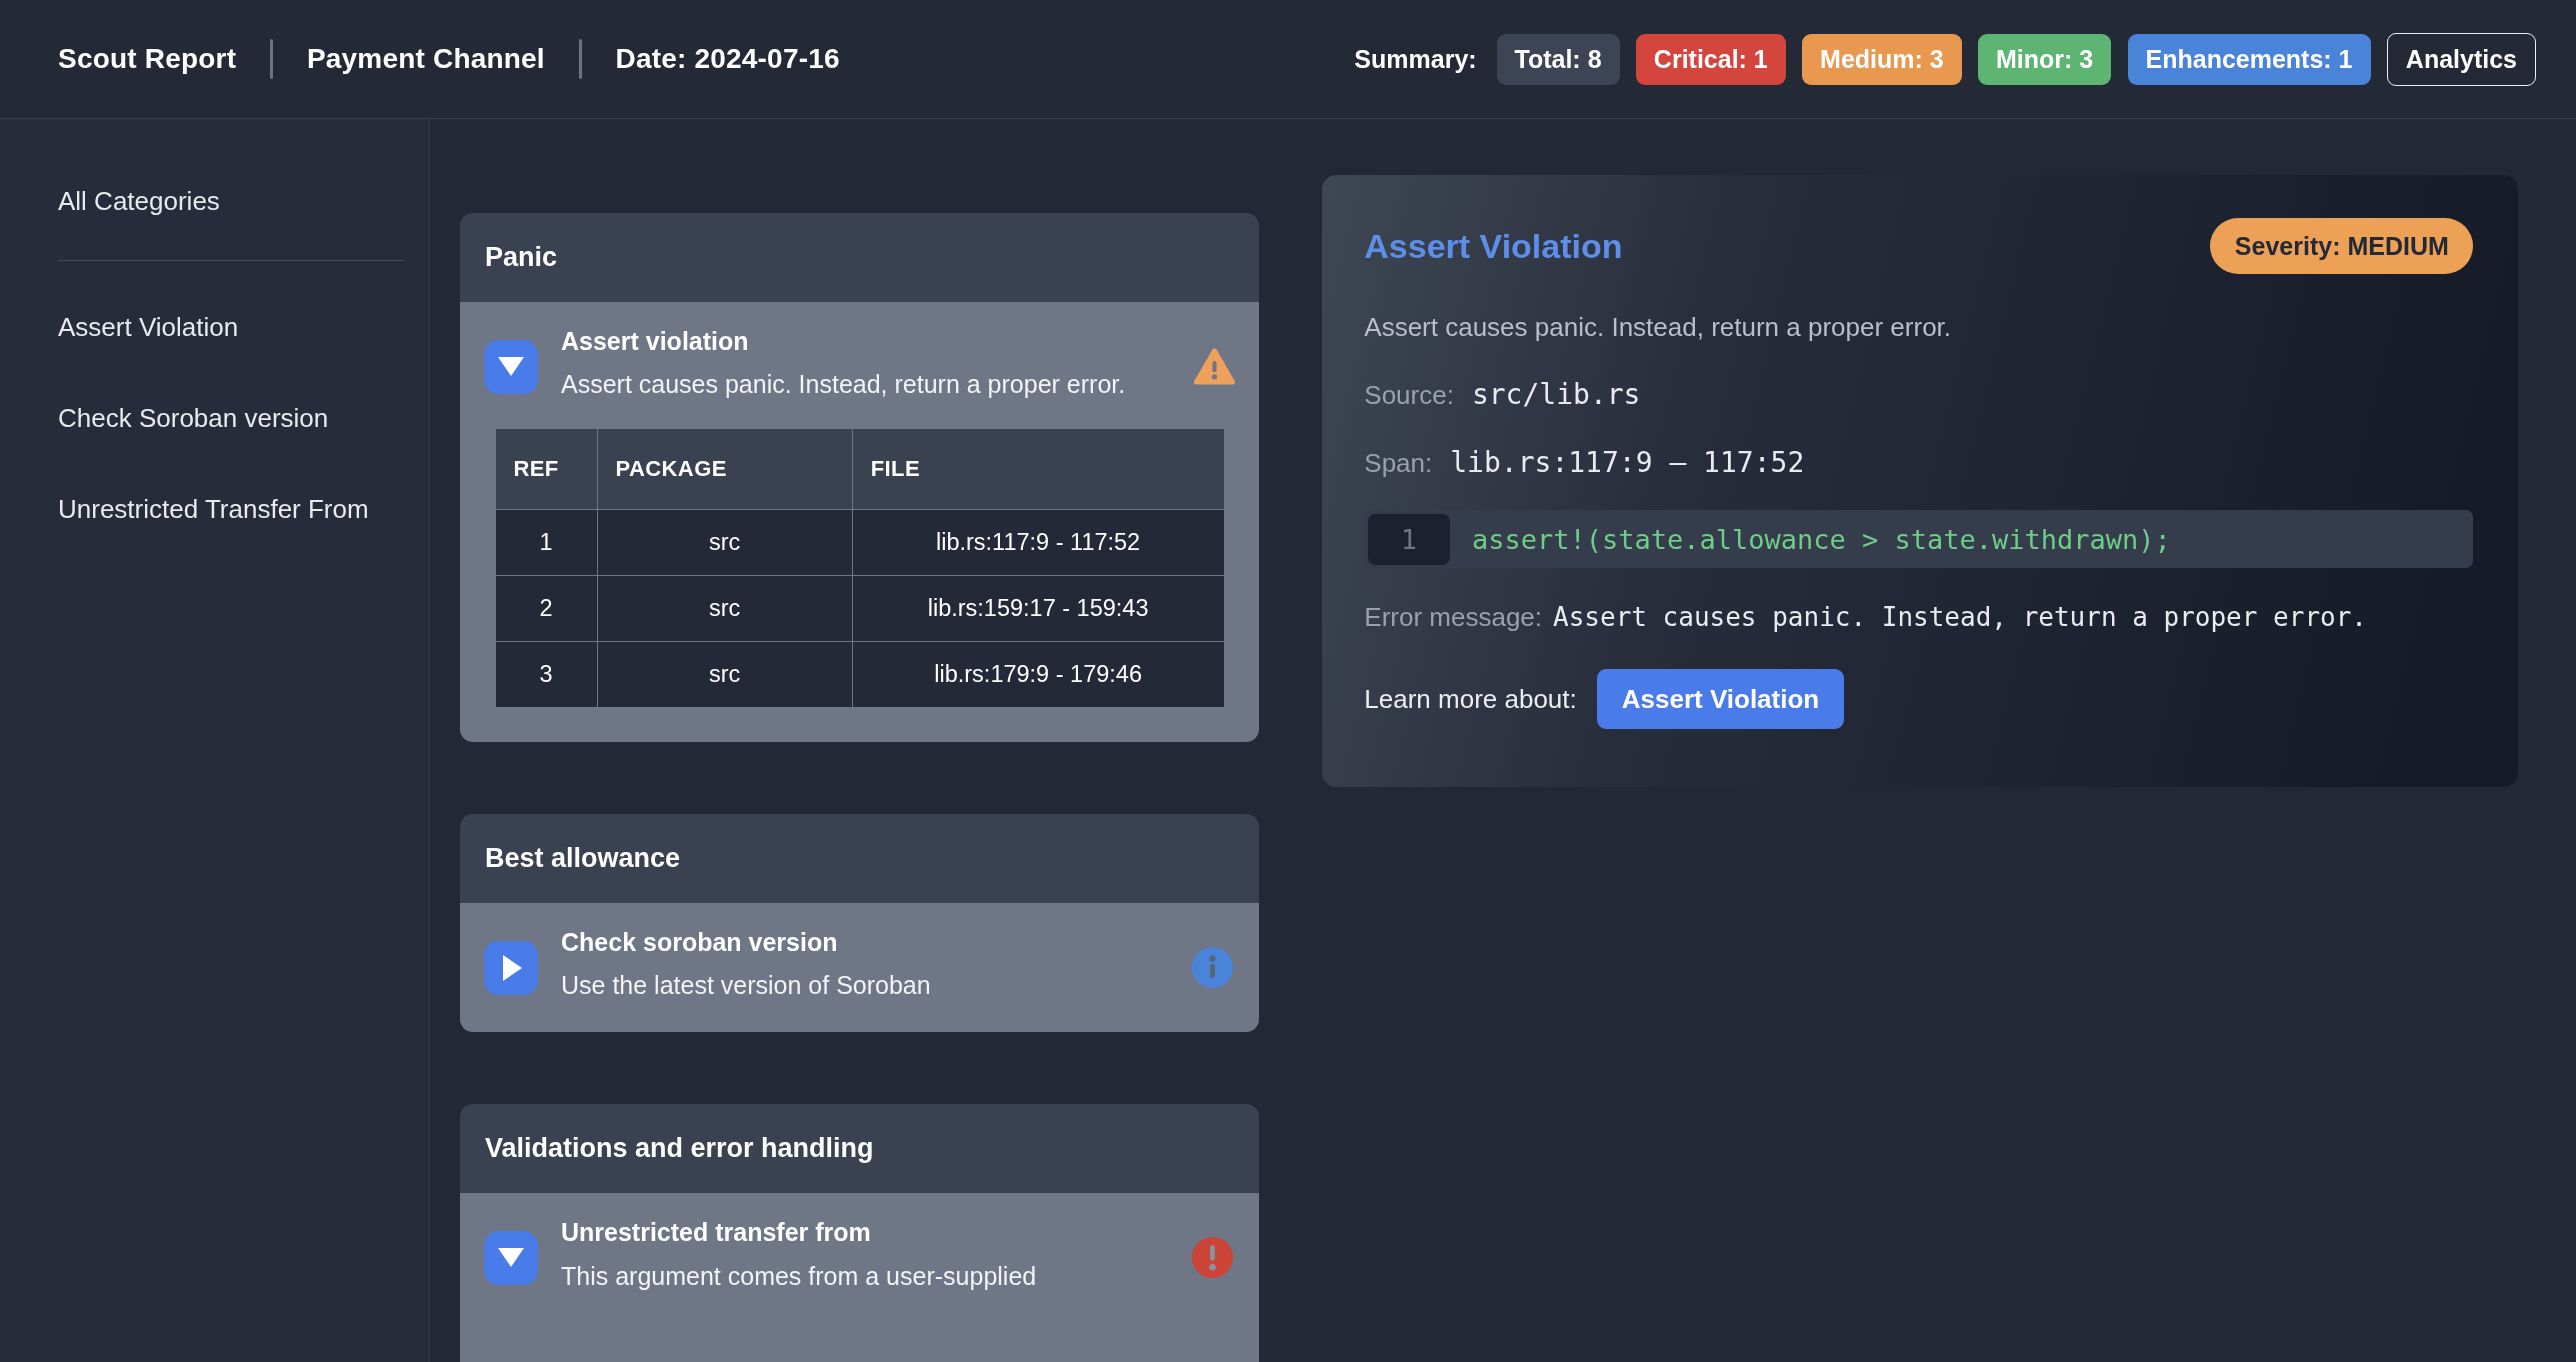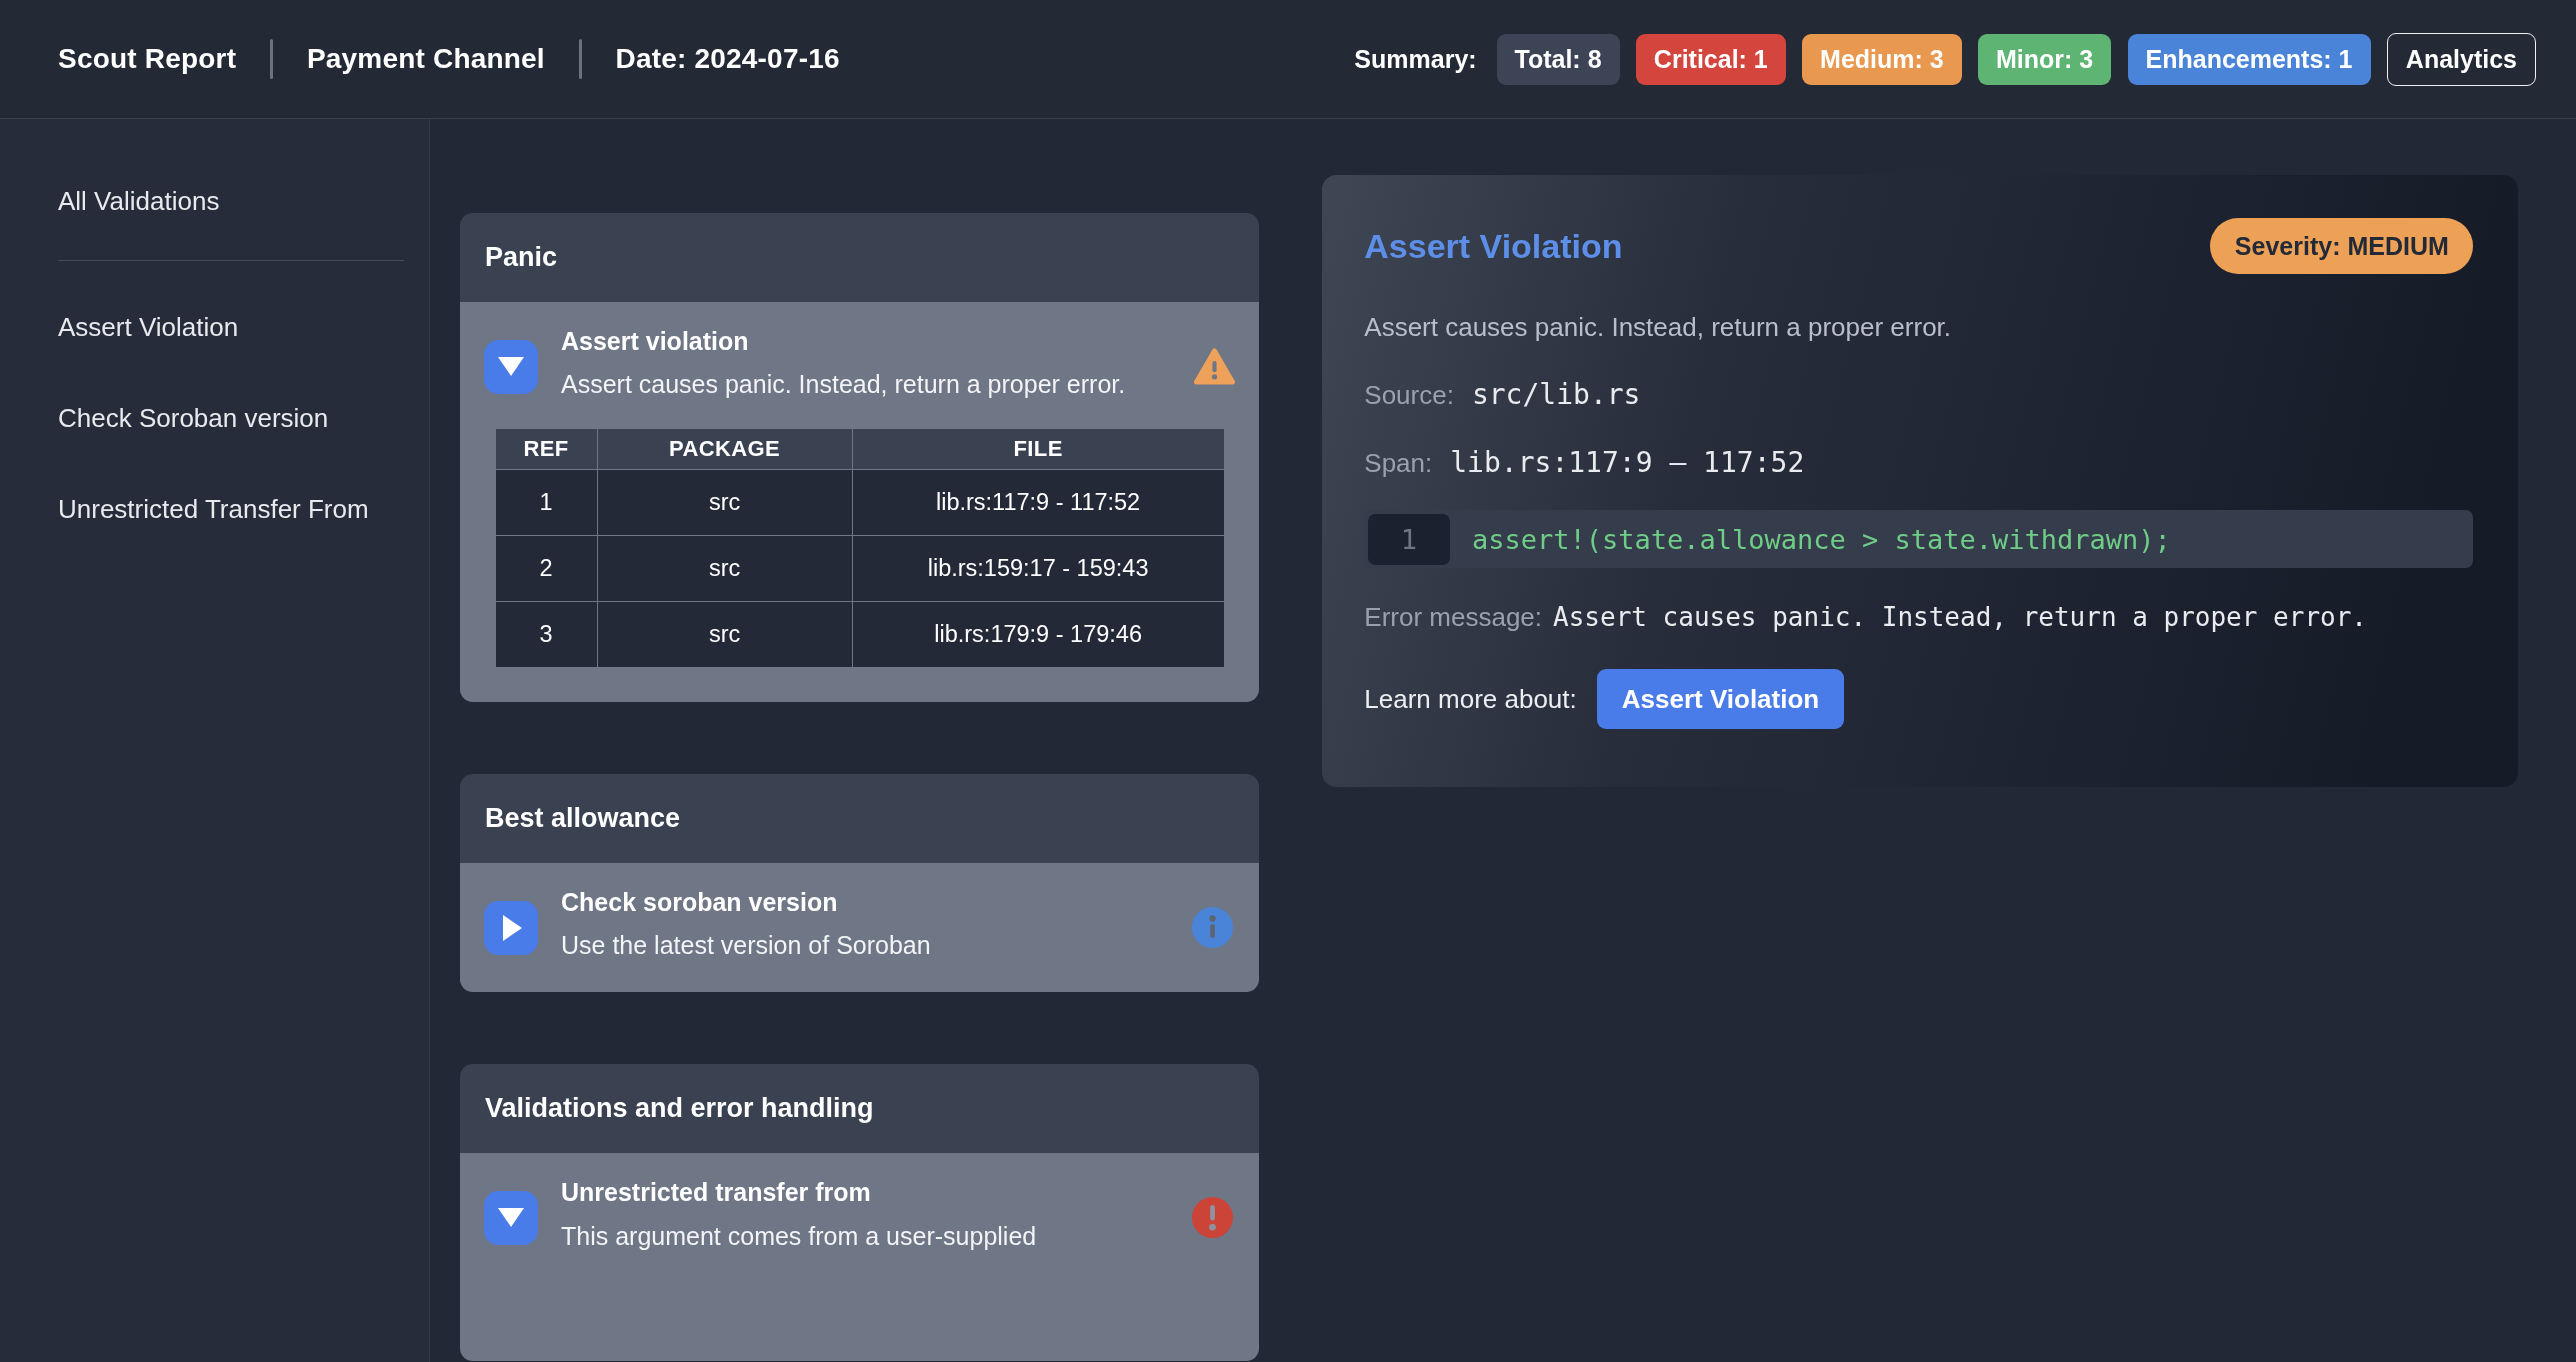--- a/index.html
+++ b/index.html
@@ -68,22 +68,22 @@
   .tri-down { width:0; height:0; border-left:13.6px solid transparent; border-right:13.6px solid transparent; border-top:19px solid #fff; }
   .tri-right { width:0; height:0; border-top:13.6px solid transparent; border-bottom:13.6px solid transparent; border-left:19px solid #fff; margin-left:4.5px; }
   .finding-text { flex:1; max-width:593px; }
   .finding-title { font-size:25px; font-weight:bold; margin-bottom:7.2px; }
   .finding-desc  { font-size:25px; line-height:43px; color:#f3f4f6; }
   .status-icon { margin-left:auto; flex:none; display:flex; align-items:center; }
 
   table.refs { width:calc(100% - 22px); margin:22px 11px 9px 11px; border-collapse:collapse; }
   table.refs th {
     background: var(--card-header, #3a4150);
-    font-size:22px; font-weight:bold; text-align:center;
-    padding:7px 18px; border:1.8px solid #6f7686; letter-spacing:0.4px;
+    font-size:22px; font-weight:bold; text-align:left;
+    padding:27px 18px; border:1.8px solid #6f7686; letter-spacing:0.4px;
   }
   table.refs td {
     background:#232937; font-size:23.5px; text-align:center;
     padding:19px 12.7px; border:1.8px solid #6f7686;
   }
   .col-ref { width:14%; } .col-pkg { width:35%; }
 
   
   .right { flex:1; padding:56px 0 0 16.3px; }
   .detail {
@@ -140,21 +140,21 @@
     <span class="badge badge-medium">Medium: 3</span>
     <span class="badge badge-minor">Minor: 3</span>
     <span class="badge badge-enhancements">Enhancements: 1</span>
     <button class="badge badge-analytics" style="color:#fff">Analytics</button>
   </div>
 </div>
 
 <div class="layout">
 
   <div class="sidebar">
-    <div class="all-cat">All Validations</div>
+    <div class="all-cat">All Categories</div>
     <hr class="divider">
     <div class="item">Assert Violation</div>
     <div class="item">Check Soroban version</div>
     <div class="item">Unrestricted Transfer From</div>
   </div>
 
   <div class="middle">
 
     <div class="card">
       <div class="card-header">Panic</div>

